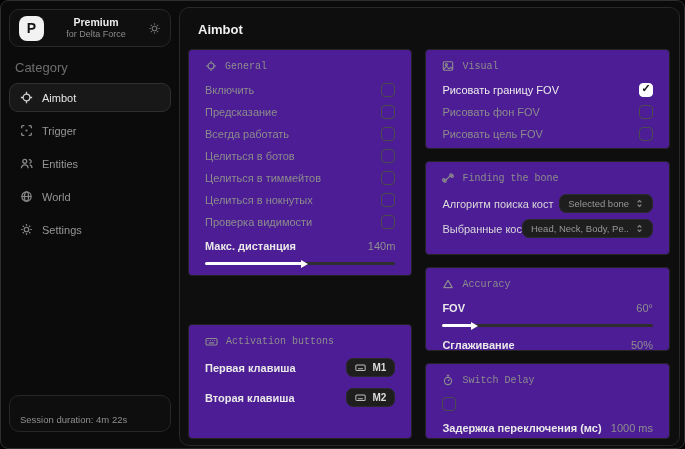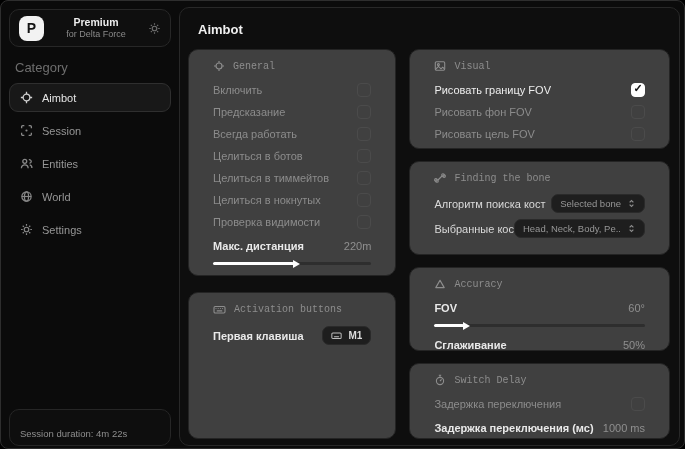--- a/index.html
+++ b/index.html
@@ -31,39 +31,39 @@
   .menu { display:flex; flex-direction:column; gap:4px; }
   .menu-item {
     display:flex; align-items:center; gap:9px; height:29px; padding:0 10px;
     border:1px solid transparent; border-radius:9px; color:#969696; cursor:pointer;
   }
   .menu-item[data-active="true"] { background:#181818; border-color:#2f2f2f; color:#e4e4e4; }
   .menu-item .mi-icon { color:inherit; opacity:.9; }
   .menu-item .mi-label { font-size:11px; }
 
   .session-card {
-    position:absolute; left:8px; bottom:4px; width:162px; height:37px;
+    position:absolute; left:8px; bottom:18px; width:162px; height:37px;
     border:1px solid #262626; border-radius:10px; background:#0e0e0e;
     display:flex; align-items:flex-end; padding:6px 10px; color:#8f8f8f; font-size:9.5px;
   }
 
   
   .main {
     position:absolute; left:178px; top:6px; width:501px; height:439px;
     background:#0e0e0e; border:1px solid #282828; border-radius:10px;
     padding:10px 9px 6px 8px; display:flex; flex-direction:column; overflow:hidden;
   }
   .main-title { font-size:13px; font-weight:bold; color:#f0f0f0; margin:4px 0 12px 10px; }
   .columns { flex:1; display:flex; gap:13px; min-height:0; }
   .col-left  { width:234px; display:flex; flex-direction:column; gap:16px; }
   .col-right { flex:1; display:flex; flex-direction:column; gap:12px; }
 
   .panel {
-    background:#404040; border:1px solid #242424; border-radius:10px;
-    padding:10px 24px; overflow:hidden;
+    background:#4c1d95; border:1px solid #242424; border-radius:4px;
+    padding:10px 16px; overflow:hidden;
   }
   .panel-header {
     display:flex; align-items:center; gap:8px; color:#8d8d8d;
     font-family:"Liberation Mono", monospace; font-size:10px; margin-bottom:10px;
   }
   .panel-header .ph-icon { color:#8d8d8d; }
 
   .rows { display:flex; flex-direction:column; gap:7px; }
   .row { display:flex; align-items:center; justify-content:space-between; min-height:15px; }
   .row-label { color:#8c8c8c; font-size:11px; white-space:nowrap; overflow:hidden; }
@@ -135,21 +135,21 @@
         <span class="mi-label">Aimbot</span>
       </div>
 
       <div class="menu-item" data-active="false">
         <span class="mi-icon">
           <svg width="13" height="13" viewBox="0 0 12 12" fill="none" stroke="currentColor" stroke-width="1.2">
             <path d="M1.5 4V2.5A1 1 0 0 1 2.5 1.5H4M8 1.5h1.5a1 1 0 0 1 1 1V4M10.5 8v1.5a1 1 0 0 1-1 1H8M4 10.5H2.5a1 1 0 0 1-1-1V8"></path>
             <circle cx="6" cy="6" r="1" fill="currentColor" stroke="none"></circle>
           </svg>
         </span>
-        <span class="mi-label">Session</span>
+        <span class="mi-label">Trigger</span>
       </div>
 
       <div class="menu-item" data-active="false">
         <span class="mi-icon">
           <svg width="13" height="13" viewBox="0 0 12 12" fill="none" stroke="currentColor" stroke-width="1.2">
             <circle cx="4.4" cy="4" r="1.8"></circle>
               <path d="M1.3 10.3c0-2 1.4-3.1 3.1-3.1s3.1 1.1 3.1 3.1"></path>
             <path d="M8.2 2.6a1.6 1.6 0 1 1 .5 3.1M9 7.3c1.3.3 2 1.3 2 2.8"></path>
           </svg>
         </span>
@@ -226,29 +226,29 @@
               <span class="checkbox" data-checked="false"></span>
             </div>
             <div class="row" data-checked="false">
               <span class="row-label">Проверка видимости</span>
               <span class="checkbox" data-checked="false"></span>
             </div>
           </div>
           <div class="slider-block">
             <div class="row">
               <span class="row-label bright">Макс. дистанция</span>
-              <span class="row-value">220m</span>
+              <span class="row-value">140m</span>
             </div>
             <div class="slider">
               <div class="slider-fill" style="width: 51%;"></div>
             </div>
           </div>
         </div>
 
-        <div class="panel" style="flex:1;">
+        <div class="panel" style="flex:1;margin-top:32px;">
           <div class="panel-header">
             <span class="ph-icon">
               <svg width="13" height="13" viewBox="0 0 13 12" fill="none" stroke="currentColor" stroke-width="1.1">
                 <rect x="1" y="3" width="11" height="6.5" rx="1.2"></rect>
                 <path d="M3 5h.01M5.2 5h.01M7.4 5h.01M9.6 5h.01M4.2 7.4h4.6" stroke-linecap="round"></path>
               </svg>
             </span>
             <span>Activation buttons</span>
           </div>
           <div class="rows" style="gap:11px;">
@@ -257,20 +257,32 @@
               <span class="key-pill">
                 <span class="kp-icon">
                   <svg width="11" height="11" viewBox="0 0 13 12" fill="none" stroke="currentColor" stroke-width="1.2">
                     <rect x="1" y="3" width="11" height="6.5" rx="1.2"></rect>
                       <path d="M4 7.4h5" stroke-linecap="round"></path>
                   </svg>
                 </span>
                 <span>M1</span>
               </span>
             </div>
+            <div class="row">
+              <span class="row-label bright">Вторая клавиша</span>
+              <span class="key-pill">
+                <span class="kp-icon">
+                  <svg width="11" height="11" viewBox="0 0 13 12" fill="none" stroke="currentColor" stroke-width="1.2">
+                    <rect x="1" y="3" width="11" height="6.5" rx="1.2"></rect>
+                      <path d="M4 7.4h5" stroke-linecap="round"></path>
+                  </svg>
+                </span>
+                <span>M2</span>
+              </span>
+            </div>
           </div>
         </div>
       </div>
 
       <div class="col-right">
 
         <div class="panel" style="height:100px;">
           <div class="panel-header">
             <span class="ph-icon">
               <svg width="12" height="12" viewBox="0 0 12 12" fill="none" stroke="currentColor" stroke-width="1.1">
@@ -375,21 +387,20 @@
           <div class="panel-header">
             <span class="ph-icon">
               <svg width="12" height="12" viewBox="0 0 12 12" fill="none" stroke="currentColor" stroke-width="1.1">
                 <circle cx="6" cy="7" r="3.6"></circle>
                   <path d="M6 1.2v1.6M4.8 1.2h2.4M6 7l1.6-1.6"></path>
               </svg>
             </span>
             <span>Switch Delay</span>
           </div>
           <div class="row" style="margin-bottom:9px;" data-checked="false">
-            <span class="row-label">Задержка переключения</span>
             <span class="checkbox" data-checked="false"></span>
           </div>
           <div>
             <div class="row">
               <span class="row-label bright">Задержка переключения (мс)</span>
               <span class="row-value">1000 ms</span>
             </div>
 
           </div>
         </div>

